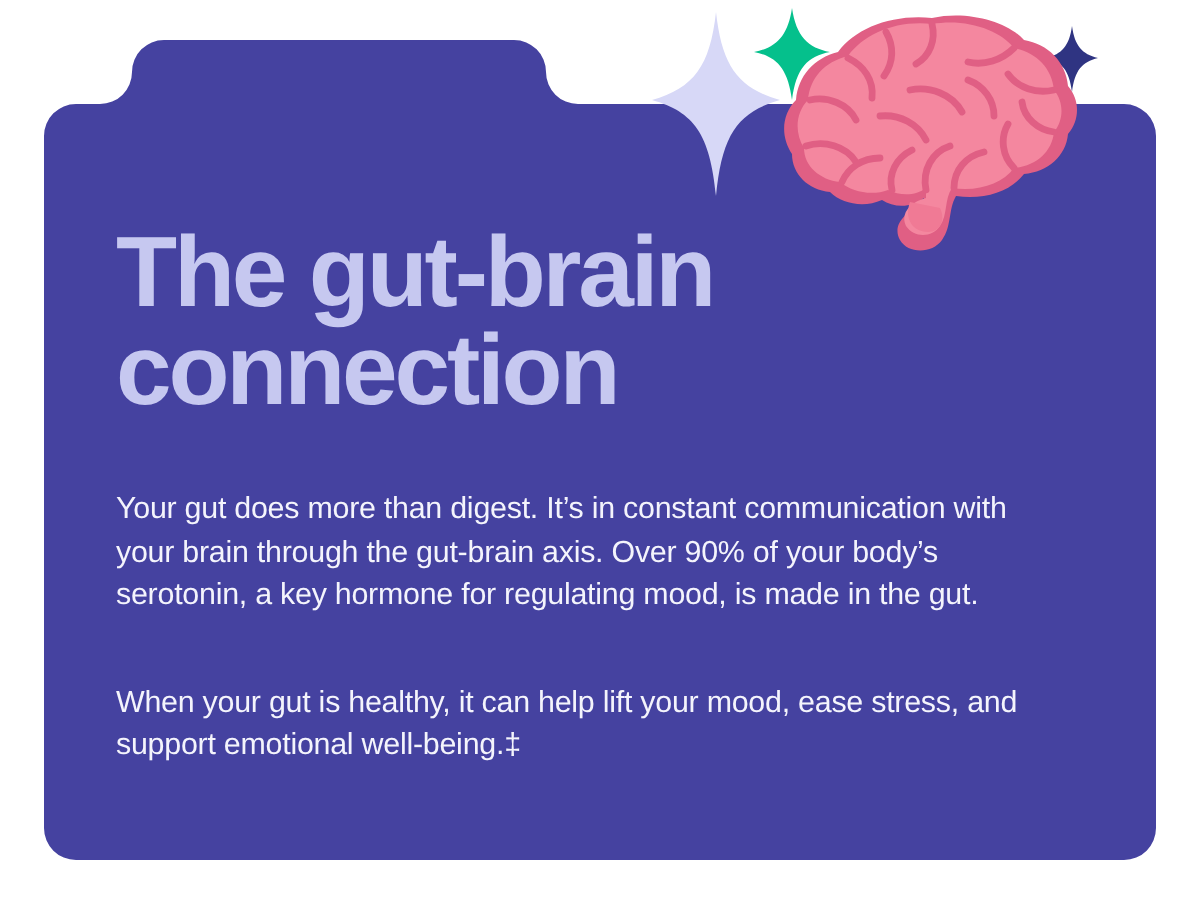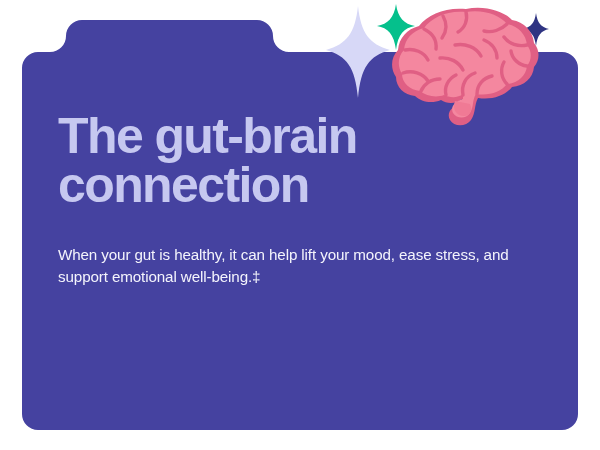--- a/index.html
+++ b/index.html
@@ -70,21 +70,21 @@
     color: #f4f4fc;
     font-family: "Liberation Sans", sans-serif;
     font-size: 15.2px;
     line-height: 1.42;
     letter-spacing: -0.12px;
     font-weight: normal;
     white-space: pre-line;
   }
 
   .body-p + .body-p {
-    margin-top: 6px;
+    margin-top: 32px;
   }
 </style>
 </head>
 <body>
 
 <div id="stage">
 
   <svg class="card-shape" viewBox="0 0 600 450" aria-hidden="true">
 
     <path id="card-path" d="
@@ -185,17 +185,18 @@
 
       <path d="M455 101 C 452 109, 456 116, 464 116 C 470 116, 473 110, 470 104 Z" fill="#f07a95"></path>
     </g>
   </svg>
 
   <div class="content">
     <h1 class="headline" style="color: rgb(198, 200, 240);">The gut-brain
 connection</h1>
 
     <div class="body-block">
+      <p class="body-p" style="color: rgb(244, 244, 252);">Your gut does more than digest. It’s in constant communication with your brain through the gut-brain axis. Over 90% of your body’s serotonin, a key hormone for regulating mood, is made in the gut.</p>
       <p class="body-p" style="color: rgb(244, 244, 252);">When your gut is healthy, it can help lift your mood, ease stress, and support emotional well-being.‡</p>
     </div>
   </div>
 
 </div>
 
 </body></html>

